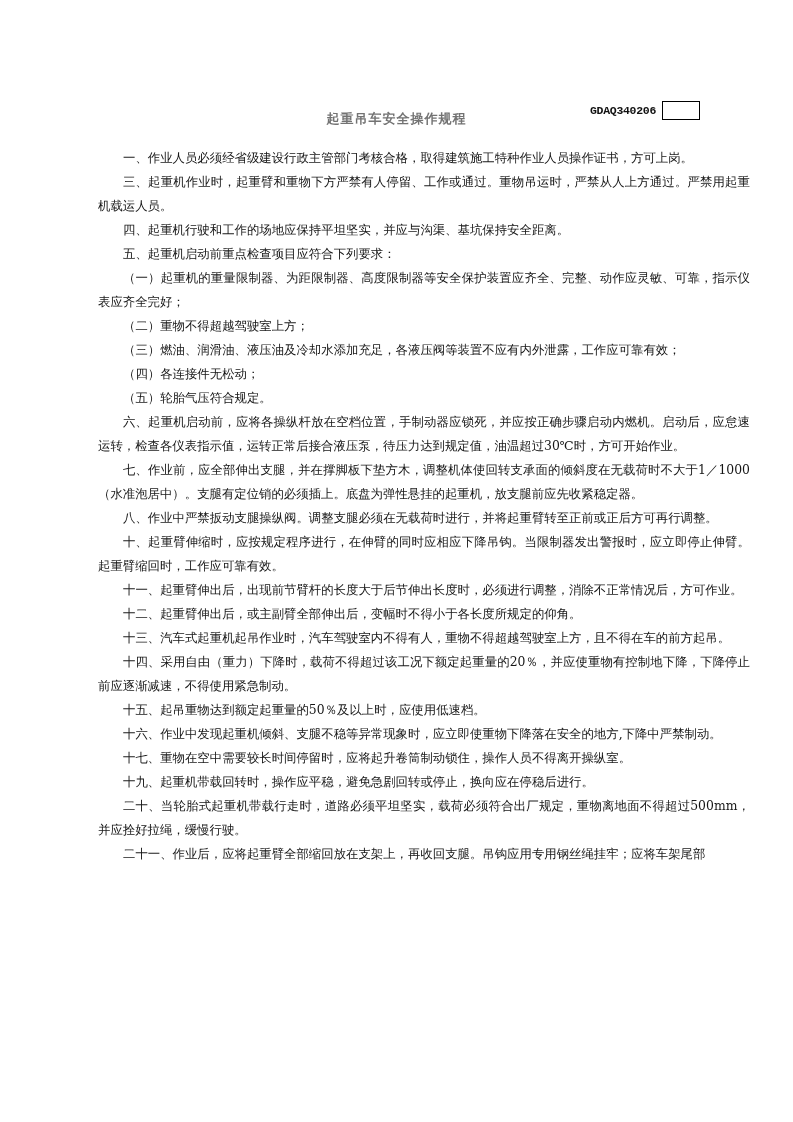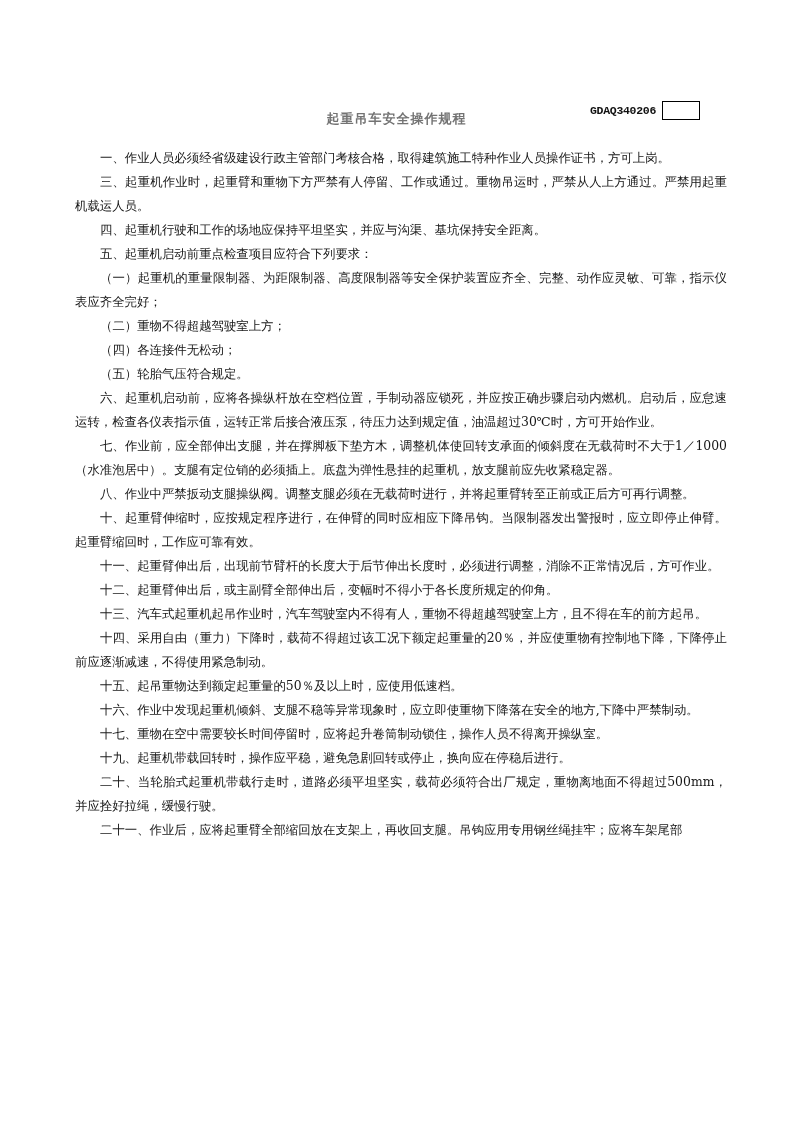--- a/index.html
+++ b/index.html
@@ -5,39 +5,40 @@
   html, body { margin: 0; padding: 0; background: #ffffff; }
   body { width: 793px; height: 1122px; position: relative; overflow: hidden;
          font-family: "DejaVu Serif", "Liberation Serif", serif; color: #111; }
   .page { position: absolute; left: 0; top: 0; width: 793px; height: 1122px; background: #fff; }
   .title { position: absolute; left: 0; width: 793px; top: 70px; text-align: center;
            font-family: "DejaVu Sans", "Liberation Sans", sans-serif; font-weight: bold;
            font-size: 13px; letter-spacing: 1px; color: #737373; margin-top: 40px; }
   .code-row { position: absolute; top: 100px; left: 590px; height: 20px; display: flex; align-items: center; }
   .code { font-family: "Liberation Mono", "DejaVu Sans Mono", monospace; font-size: 11.5px; color: #111; letter-spacing: -0.3px; font-weight: bold; }
   .code-box { width: 36px; height: 17px; border: 1px solid #000; margin-left: 6px; }
-  .body { position: absolute; left: 75px; top: 146px; width: 652px; }
+  .body { position: absolute; left: 98px; top: 146px; width: 652px; }
   .para { font-size: 12.4px; line-height: 24px; text-indent: 25px; margin: 0; text-align: justify; color: #161616; }
 </style>
 </head>
 <body>
 
 <div class="page">
   <div class="title">起重吊车安全操作规程</div>
   <div class="code-row">
     <span class="code">GDAQ340206</span>
     <span class="code-box"></span>
   </div>
   <div class="body">
     <p class="para">一、作业人员必须经省级建设行政主管部门考核合格，取得建筑施工特种作业人员操作证书，方可上岗。</p>
     <p class="para">三、起重机作业时，起重臂和重物下方严禁有人停留、工作或通过。重物吊运时，严禁从人上方通过。严禁用起重机载运人员。</p>
     <p class="para">四、起重机行驶和工作的场地应保持平坦坚实，并应与沟渠、基坑保持安全距离。</p>
     <p class="para">五、起重机启动前重点检查项目应符合下列要求：</p>
     <p class="para">（一）起重机的重量限制器、为距限制器、高度限制器等安全保护装置应齐全、完整、动作应灵敏、可靠，指示仪表应齐全完好；</p>
     <p class="para">（二）重物不得超越驾驶室上方；</p>
+    <p class="para">（三）燃油、润滑油、液压油及冷却水添加充足，各液压阀等装置不应有内外泄露，工作应可靠有效；</p>
     <p class="para">（四）各连接件无松动；</p>
     <p class="para">（五）轮胎气压符合规定。</p>
     <p class="para">六、起重机启动前，应将各操纵杆放在空档位置，手制动器应锁死，并应按正确步骤启动内燃机。启动后，应怠速运转，检查各仪表指示值，运转正常后接合液压泵，待压力达到规定值，油温超过30℃时，方可开始作业。</p>
     <p class="para">七、作业前，应全部伸出支腿，并在撑脚板下垫方木，调整机体使回转支承面的倾斜度在无载荷时不大于1／1000（水准泡居中）。支腿有定位销的必须插上。底盘为弹性悬挂的起重机，放支腿前应先收紧稳定器。</p>
     <p class="para">八、作业中严禁扳动支腿操纵阀。调整支腿必须在无载荷时进行，并将起重臂转至正前或正后方可再行调整。</p>
     <p class="para">十、起重臂伸缩时，应按规定程序进行，在伸臂的同时应相应下降吊钩。当限制器发出警报时，应立即停止伸臂。起重臂缩回时，工作应可靠有效。</p>
     <p class="para">十一、起重臂伸出后，出现前节臂杆的长度大于后节伸出长度时，必须进行调整，消除不正常情况后，方可作业。</p>
     <p class="para">十二、起重臂伸出后，或主副臂全部伸出后，变幅时不得小于各长度所规定的仰角。</p>
     <p class="para">十三、汽车式起重机起吊作业时，汽车驾驶室内不得有人，重物不得超越驾驶室上方，且不得在车的前方起吊。</p>
     <p class="para">十四、采用自由（重力）下降时，载荷不得超过该工况下额定起重量的20％，并应使重物有控制地下降，下降停止前应逐渐减速，不得使用紧急制动。</p>

